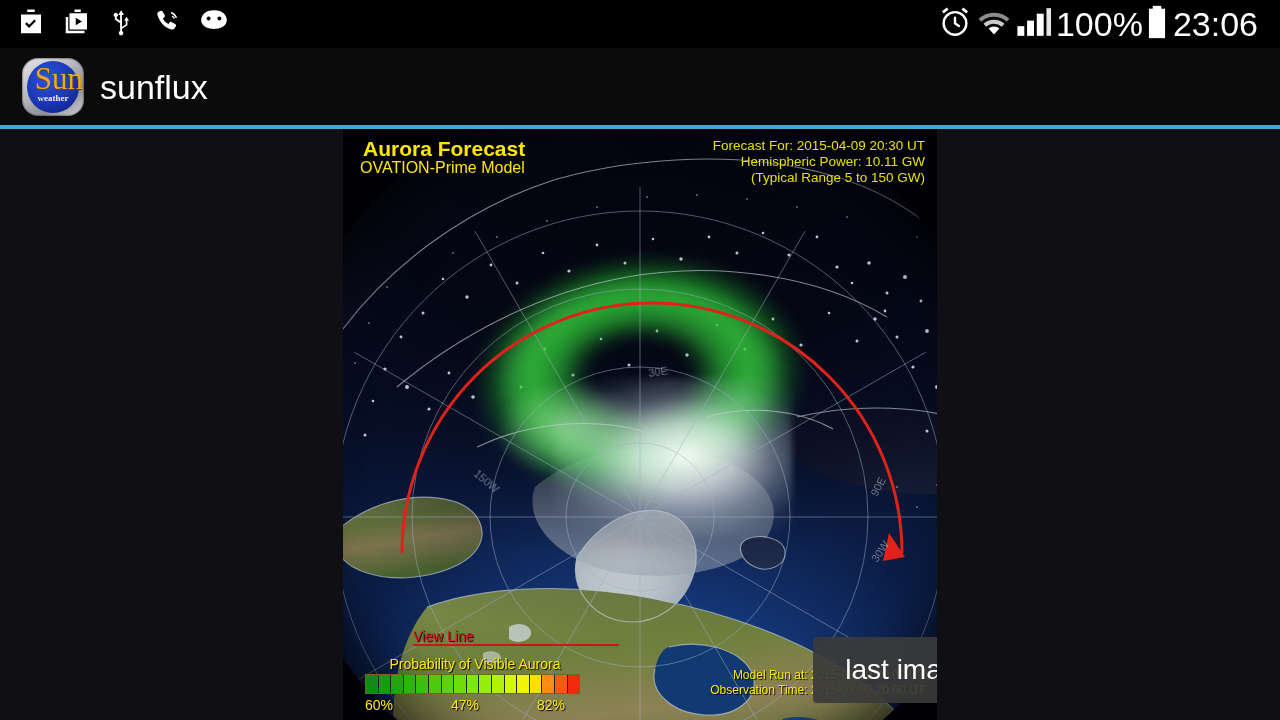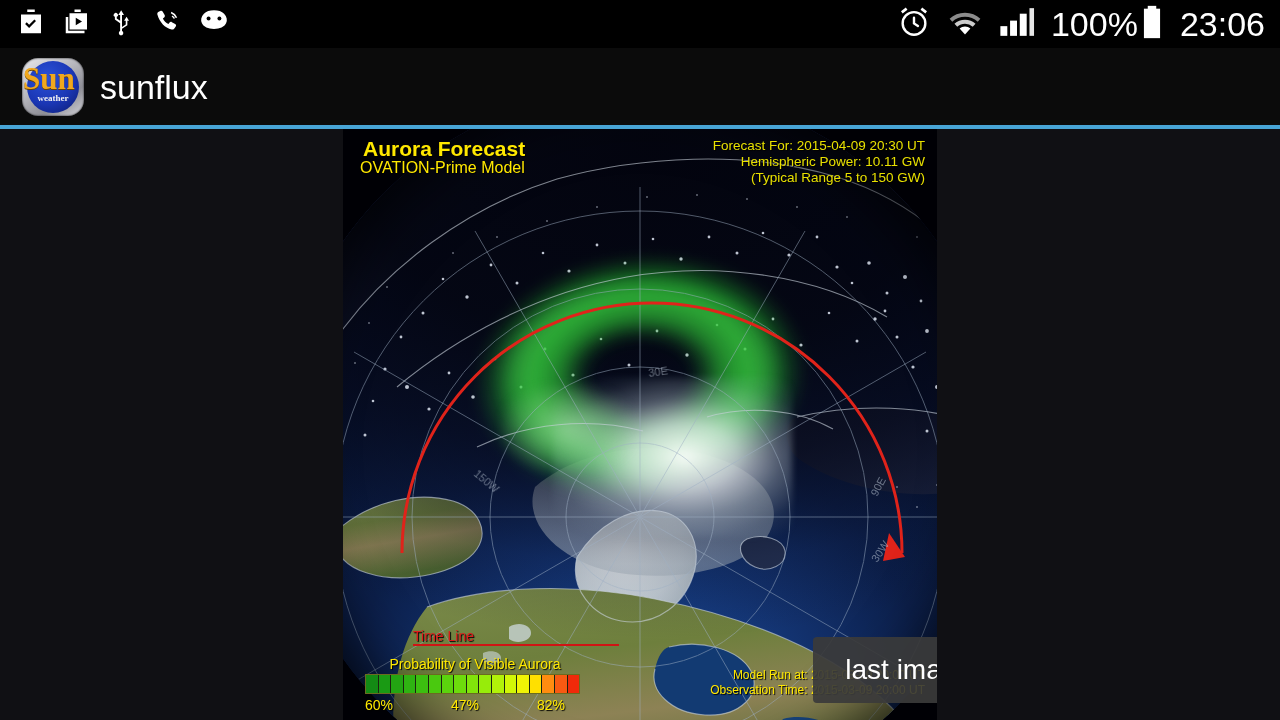--- a/index.html
+++ b/index.html
@@ -17,21 +17,21 @@
   }
 
   
   #statusbar {
     position: absolute; left: 0; top: 0;
     width: 1280px; height: 48px;
     background: #000;
     display: flex; align-items: center;
   }
   .sb-left { display: flex; align-items: center; gap: 16px; padding-left: 16px; }
-  .sb-right { display: flex; align-items: center; gap: 16px; margin-left: auto; padding-right: 15px; }
+  .sb-right { display: flex; align-items: center; gap: 4px; margin-left: auto; padding-right: 22px; }
   .sb-icon { display: block; }
   .sb-text {
     color: #fff; font-size: 34px; line-height: 34px;
     font-family: "Liberation Sans", sans-serif;
     letter-spacing: 0px;
   }
   .batt-wrap { display:flex; align-items:center; gap:2px; }
 
   
   #appbar {
@@ -50,24 +50,24 @@
     display: flex; align-items: center; justify-content: center;
     overflow: hidden;
   }
   #logo .disc {
     position: absolute; left: 5px; top: 3px;
     width: 52px; height: 52px; border-radius: 50%;
     background: radial-gradient(circle at 38% 32%, #2b52d8 0%, #1a36b4 55%, #0b1a6d 100%);
   }
   #logo .sun-word {
     position: absolute; left: 1px; top: 5px;
-    width: 60px; text-align: left;
+    width: 60px; text-align: right;
     color: #f0a81e;
     font-family: "Liberation Serif", serif;
-    font-weight: bold; font-size: 31px; line-height: 31px;
+    font-weight: normal; font-size: 31px; line-height: 31px;
     text-shadow: 0 1px 0 #6a4400;
   }
   #logo .wx-word {
     position: absolute; left: 0; top: 36px;
     width: 62px; text-align: center;
     color: #f2f2f2;
     font-family: "Liberation Serif", serif;
     font-weight: bold; font-size: 9px; line-height: 9px;
   }
   #apptitle {
@@ -526,21 +526,21 @@
 
       <div class="ov" id="t-title">Aurora Forecast</div>
       <div class="ov" id="t-sub">OVATION-Prime Model</div>
 
       <div class="ov" id="t-forecast">
         <div>Forecast For: 2015-04-09 20:30 UT</div>
         <div>Hemispheric Power: 10.11 GW</div>
         <div>(Typical Range 5 to 150 GW)</div>
       </div>
 
-      <div class="ov" id="t-viewline">Time Line</div>
+      <div class="ov" id="t-viewline">View Line</div>
       <div id="viewline-rule"></div>
 
       <div id="legend">
         <div id="legend-title">Probability of Visible Aurora</div>
         <div id="legend-bar">
             <i style="background: rgb(19, 138, 20);"></i>
             <i style="background: rgb(26, 154, 20);"></i>
             <i style="background: rgb(35, 165, 18);"></i>
             <i style="background: rgb(47, 179, 18);"></i>
             <i style="background: rgb(60, 191, 16);"></i>

